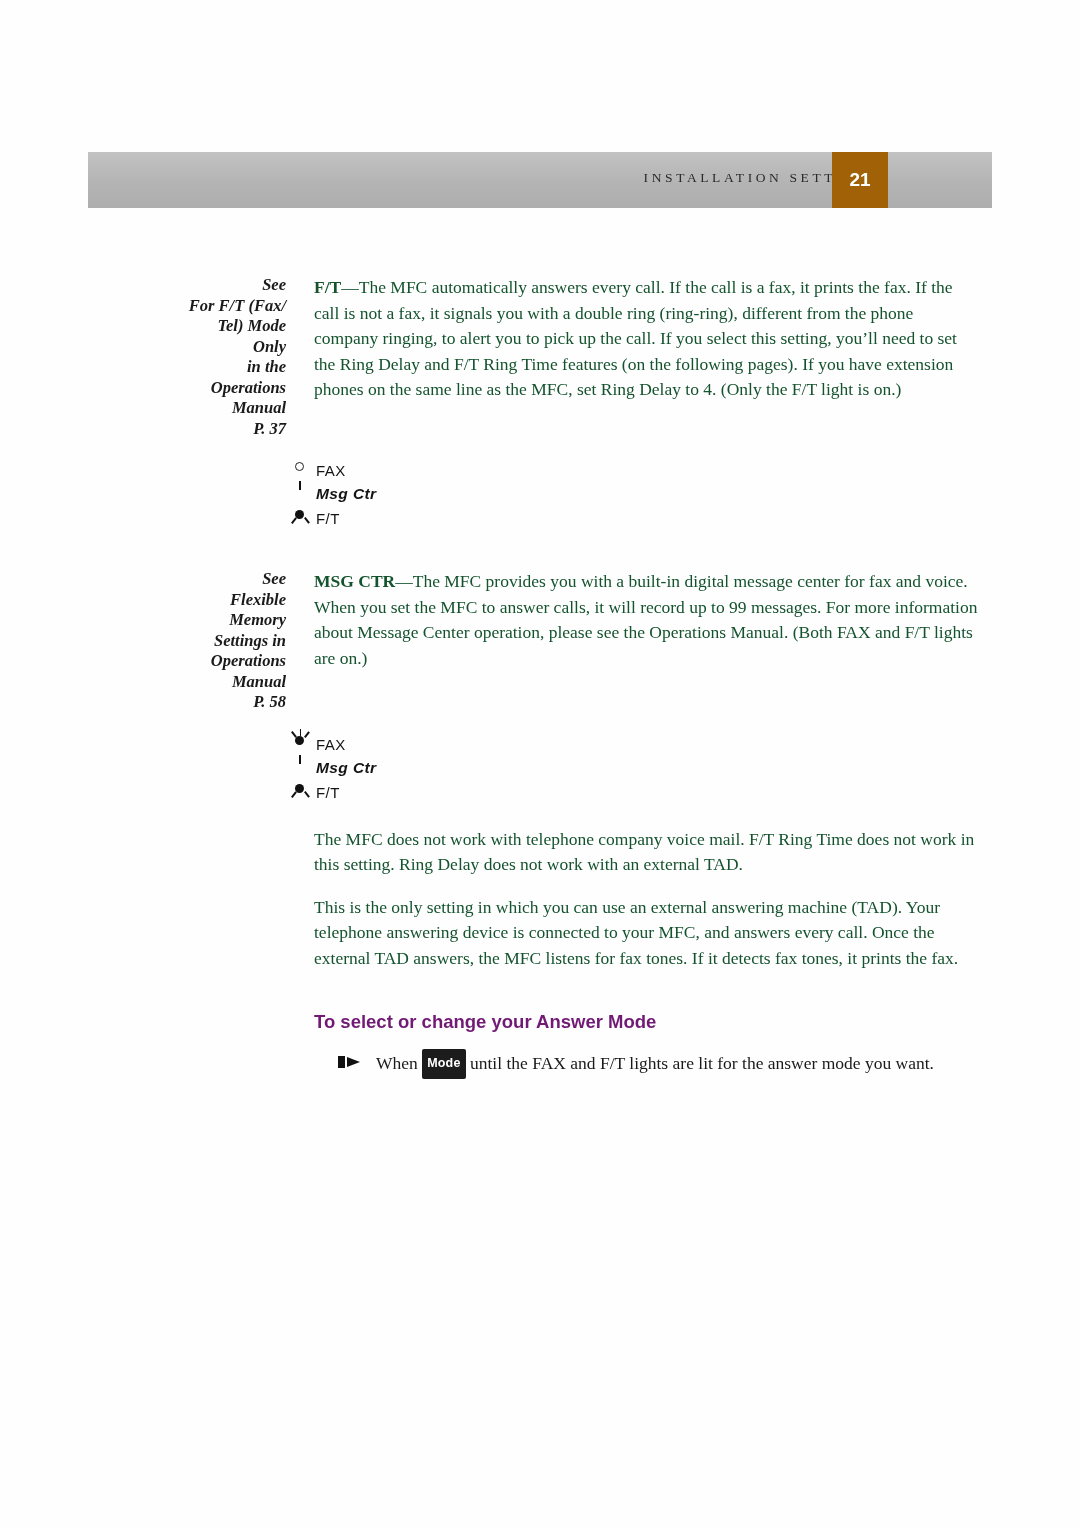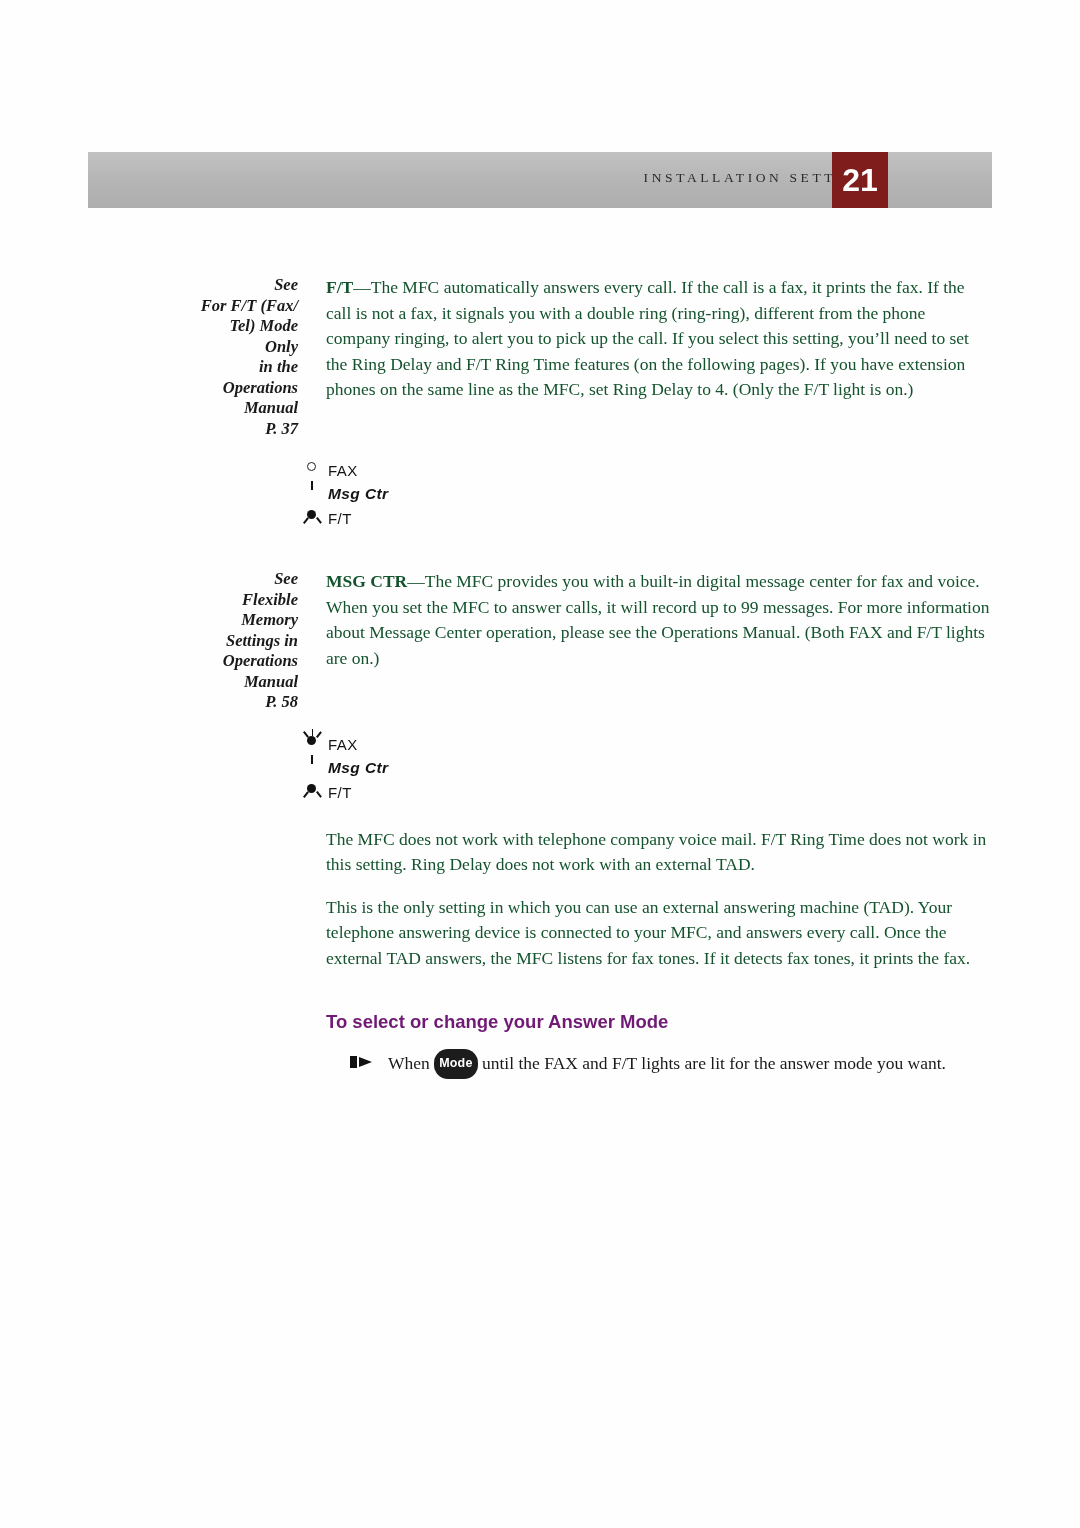--- a/index.html
+++ b/index.html
@@ -41,34 +41,34 @@
     letter-spacing: 3.6px;
     color: #2a2a2a;
     white-space: nowrap;
   }
   .page-number-box {
     position: absolute;
     left: 832px;
     top: 152px;
     width: 56px;
     height: 56px;
-    background: #7f1d1d;
+    background: #a16207;
     color: #ffffff;
     display: flex;
     align-items: center;
     justify-content: center;
     font-family: "Liberation Sans", sans-serif;
     font-weight: bold;
-    font-size: 32px;
+    font-size: 19px;
   }
 
   
   .content {
     position: absolute;
-    left: 88px;
+    left: 76px;
     top: 275px;
     width: 904px;
   }
 
   .block {
     position: relative;
     display: flex;
     align-items: flex-start;
   }
 
@@ -202,21 +202,21 @@
     line-height: 25.6px;
   }
   .key-cap {
     display: inline-block;
     background: #1c1c1c;
     color: #ffffff;
     font-family: "Liberation Sans", sans-serif;
     font-weight: bold;
     font-size: 12.5px;
     padding: 1.5px 5px 2px 5px;
-    border-radius: 14px;
+    border-radius: 2px;
     vertical-align: 2px;
     letter-spacing: 0.2px;
   }
 </style>
 </head>
 <body>
 
 <div class="page">
 
   <div class="header-band">

